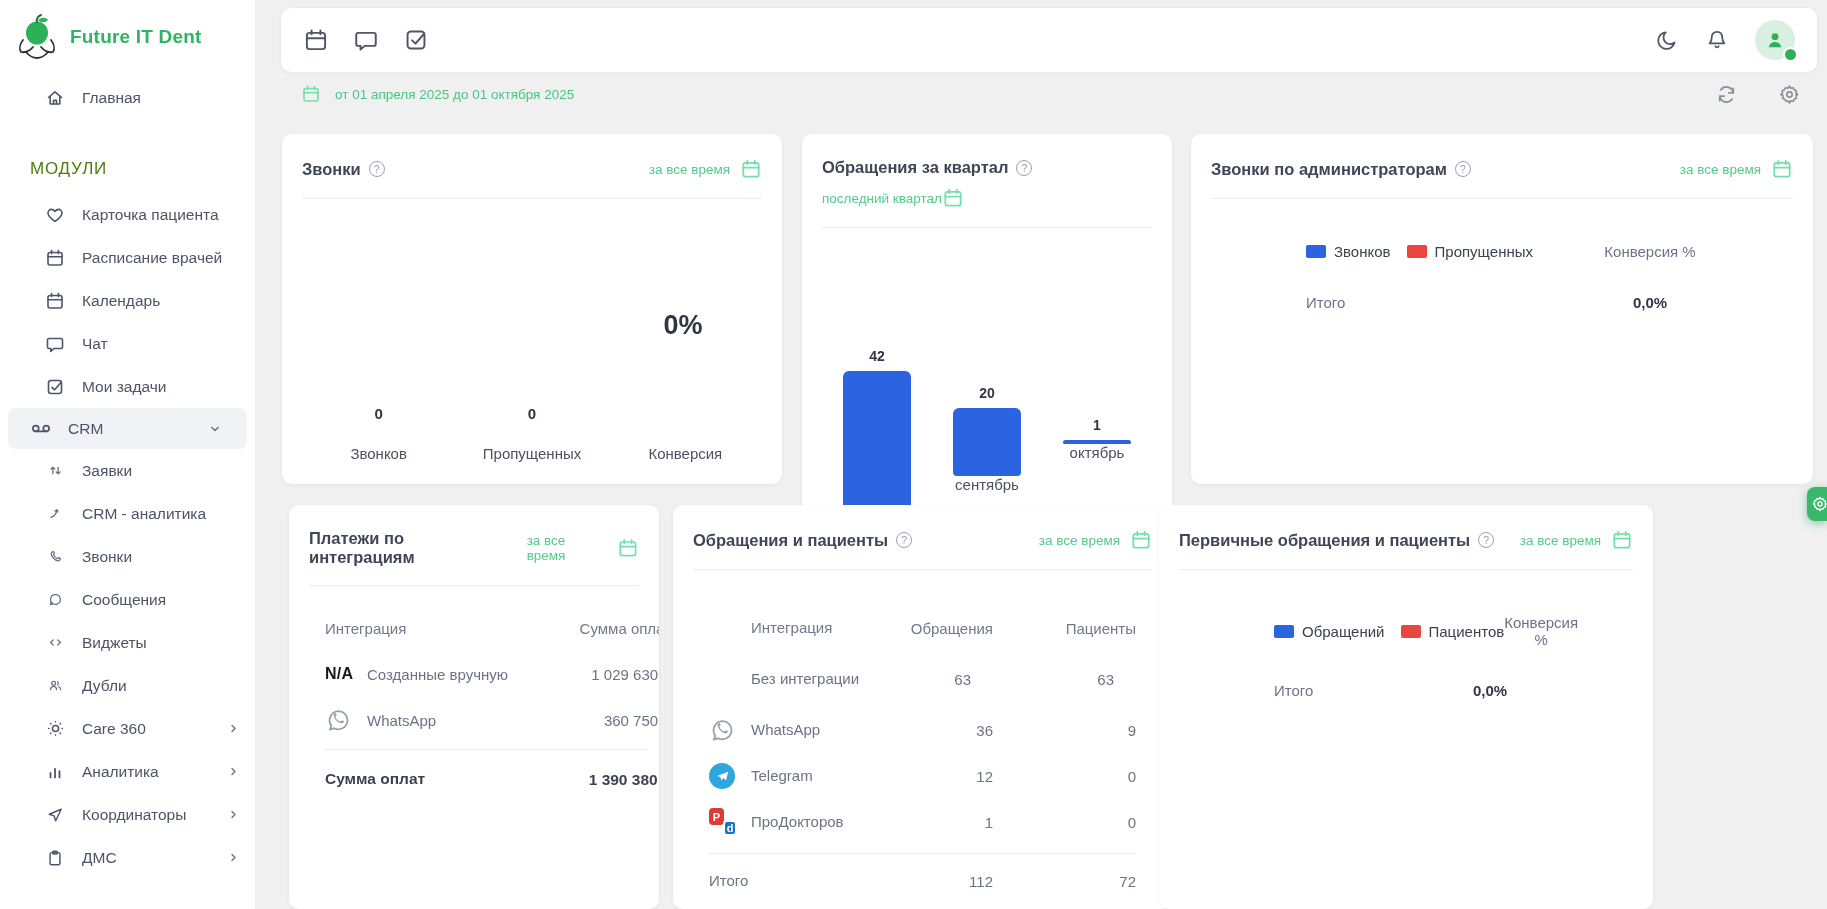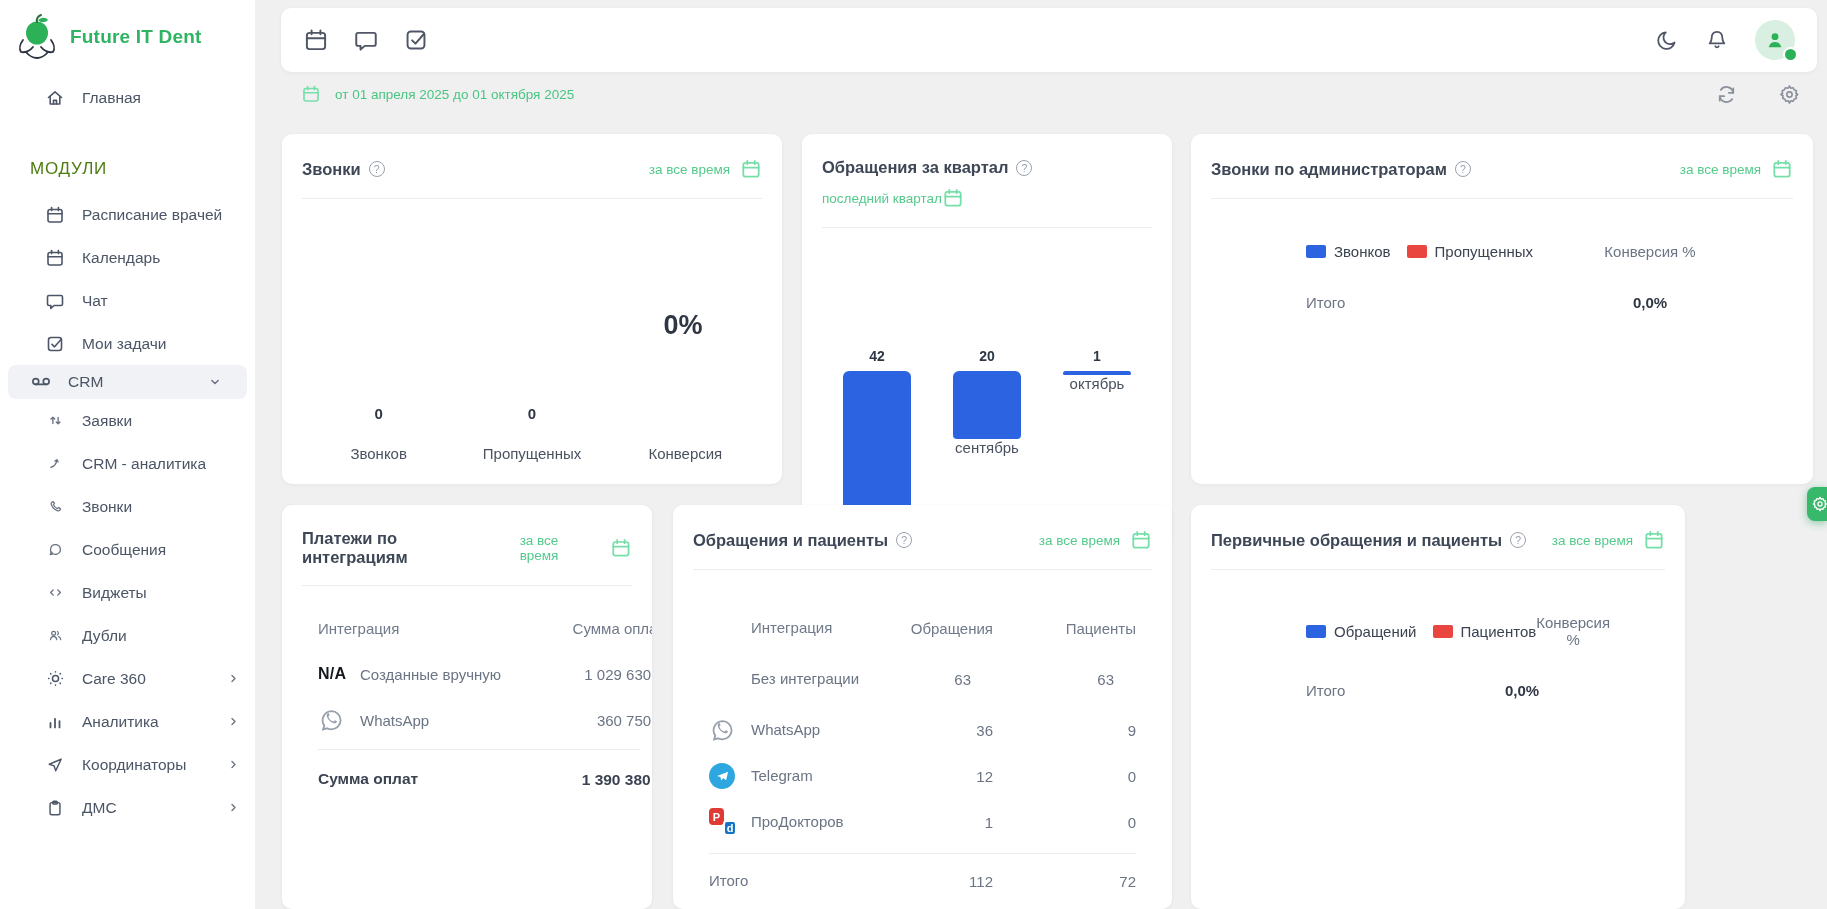--- a/index.html
+++ b/index.html
@@ -15,21 +15,21 @@
   
   .sidebar{position:absolute;left:0;top:0;width:255px;height:909px;background:#fff;z-index:5;}
   .logo-row{display:flex;align-items:center;gap:10px;margin:12px 0 0 14px;}
   .logo-mark{width:46px;height:50px;}
   .brand-name{font-size:19px;font-weight:700;color:var(--green);letter-spacing:.2px;}
   .nav-item{display:flex;align-items:center;gap:16px;height:43px;padding:0 14px 0 44px;color:#4B5565;font-size:15.5px;cursor:pointer;position:relative;}
   .nav-item .nav-icon{width:22px;display:flex;justify-content:center;color:#4D5668;flex:none;}
   .nav-item .nav-label{white-space:nowrap;}
   .nav-home{margin-top:14px;}
   .section-label{margin:40px 0 14px 30px;font-size:17px;letter-spacing:.8px;color:#4d7c0f;}
-  .nav-item.parent{background:#F1F2F5;border-radius:8px;margin:0 8px;padding:0 24px 0 22px;height:34px;}
+  .nav-item.parent{background:#F1F2F5;border-radius:8px;margin:0 8px;padding:0 24px 0 22px;height:41px;}
   .nav-item.parent .chev{margin-left:auto;color:#6A7282;}
   .nav-item.sub .nav-icon{color:#6A7282;}
   .nav-item.active{background:linear-gradient(180deg,#41C476,#2BA85C);color:#fff;border-radius:9px;margin:2px 10px;padding:0 10px 0 20px;height:40px;
     box-shadow:0 0 18px 3px rgba(62,192,114,.55);}
   .nav-item.active .nav-icon{color:#fff;}
   .nav-item .chev-r{margin-left:auto;color:#6A7282;}
 
   
   .main{position:absolute;left:255px;top:0;width:1572px;height:909px;}
   .topbar{position:absolute;left:26px;top:8px;width:1536px;height:64px;background:#fff;border-radius:10px;box-shadow:0 1px 4px rgba(25,35,55,.05);
@@ -58,41 +58,41 @@
   #card-calls{left:27px;top:134px;width:500px;height:350px;}
   .big-conv{position:absolute;top:176px;left:331px;width:140px;text-align:center;font-size:27px;font-weight:700;color:#2F3744;}
   .stats-row{position:absolute;left:20px;right:20px;bottom:22px;display:flex;}
   .stat-col{flex:1;text-align:center;}
   .stat-value{font-size:15px;font-weight:700;color:#2F3744;height:20px;}
   .stat-label{margin-top:20px;font-size:15px;color:#4A5260;}
 
   
   #card-quarter{left:547px;top:134px;width:370px;height:408px;}
   .subtitle-row{padding:10px 20px 0 20px;display:flex;align-items:center;color:var(--green-light);font-size:13.5px;cursor:pointer;}
-  .chart{position:absolute;left:20px;right:20px;bottom:12px;display:flex;justify-content:space-around;align-items:flex-start;}
+  .chart{position:absolute;left:20px;right:20px;bottom:12px;display:flex;justify-content:space-around;align-items:center;}
   .bar-group{display:flex;flex-direction:column;align-items:center;width:68px;}
   .bar-value{font-size:14px;font-weight:700;color:#2F3744;margin-bottom:7px;}
   .bar{width:68px;background:var(--blue);border-radius:6px 6px 4px 4px;}
   .bar-label{font-size:15px;color:#4A5260;}
 
   
   #card-admins{left:936px;top:134px;width:622px;height:350px;}
-  #card-primary{left:936px;top:505px;width:494px;height:404px;}
+  #card-primary{left:904px;top:505px;width:494px;height:404px;}
   .conv-head{display:flex;align-items:center;margin:44px 115px 0 115px;}
   .legend{display:flex;align-items:center;gap:16px;}
   .legend-item{display:flex;align-items:center;gap:8px;font-size:15px;color:#3B4350;}
   .swatch{width:20px;height:13px;border-radius:2px;}
   .swatch.blue{background:var(--blue);} .swatch.red{background:var(--red);}
   .conv-right{margin-left:auto;width:96px;text-align:center;font-size:15px;color:var(--txt-table);}
   .conv-total{display:flex;align-items:center;margin:34px 115px 0 115px;}
   .conv-total .total-label{font-size:15px;color:var(--txt-table);}
   .conv-total .conv-value{margin-left:auto;width:96px;text-align:center;font-size:15px;font-weight:700;color:#2F3744;}
 
   
-  #card-payments{left:27px;top:505px;width:370px;height:404px;}
+  #card-payments{left:34px;top:505px;width:370px;height:404px;}
   .pay-table{position:absolute;left:36px;right:-12px;top:100px;}
   .pay-row{display:flex;align-items:center;height:46px;font-size:15px;color:var(--txt-table);}
   .pay-row.head{color:#707A8A;}
   .pay-icon{width:42px;flex:none;display:flex;align-items:center;}
   .pay-icon .na{font-weight:700;color:#14181f;font-size:16px;letter-spacing:.3px;}
   .pay-name{flex:1;white-space:nowrap;overflow:hidden;}
   .pay-value{white-space:nowrap;text-align:right;width:118px;flex:none;}
   .pay-div{height:1px;background:#EBEDF0;margin:6px 24px 4px 0;}
   .pay-row.total{height:50px;color:#3C4350;font-weight:600;font-size:15.5px;}
   .pay-row.total .pay-value{font-weight:700;}
@@ -149,20 +149,28 @@
         <path d="M3.5 9.5 10 3.8l6.5 5.7"></path>
           <path d="M5.2 8.3V16h9.6V8.3"></path>
           <path d="M8.5 16v-3.6h3V16"></path>
       </svg>
     </span>
     <span class="nav-label">Главная</span>
   </div>
 
   <div class="section-label">МОДУЛИ</div>
 
+  <div class="nav-item">
+    <span class="nav-icon">
+      <svg width="20" height="20" viewBox="0 0 20 20" fill="none" stroke="currentColor" stroke-width="1.6" stroke-linejoin="round">
+        <path d="M10 16.3C5.4 13.2 3 10.6 3 7.9 3 6 4.5 4.4 6.4 4.4c1.4 0 2.7.8 3.6 2.1.9-1.3 2.2-2.1 3.6-2.1 1.9 0 3.4 1.6 3.4 3.5 0 2.7-2.4 5.3-7 8.4z"></path>
+      </svg>
+    </span>
+    <span class="nav-label">Карточка пациента</span>
+  </div>
 
   <div class="nav-item">
     <span class="nav-icon">
       <svg width="20" height="20" viewBox="0 0 20 20" fill="none" stroke="currentColor" stroke-width="1.6" stroke-linecap="round">
         <rect x="3" y="4.5" width="14" height="12.5" rx="2"></rect>
           <line x1="3" y1="8.7" x2="17" y2="8.7"></line>
           <line x1="6.6" y1="2.6" x2="6.6" y2="5.6"></line>
           <line x1="13.4" y1="2.6" x2="13.4" y2="5.6"></line>
       </svg>
     </span>

